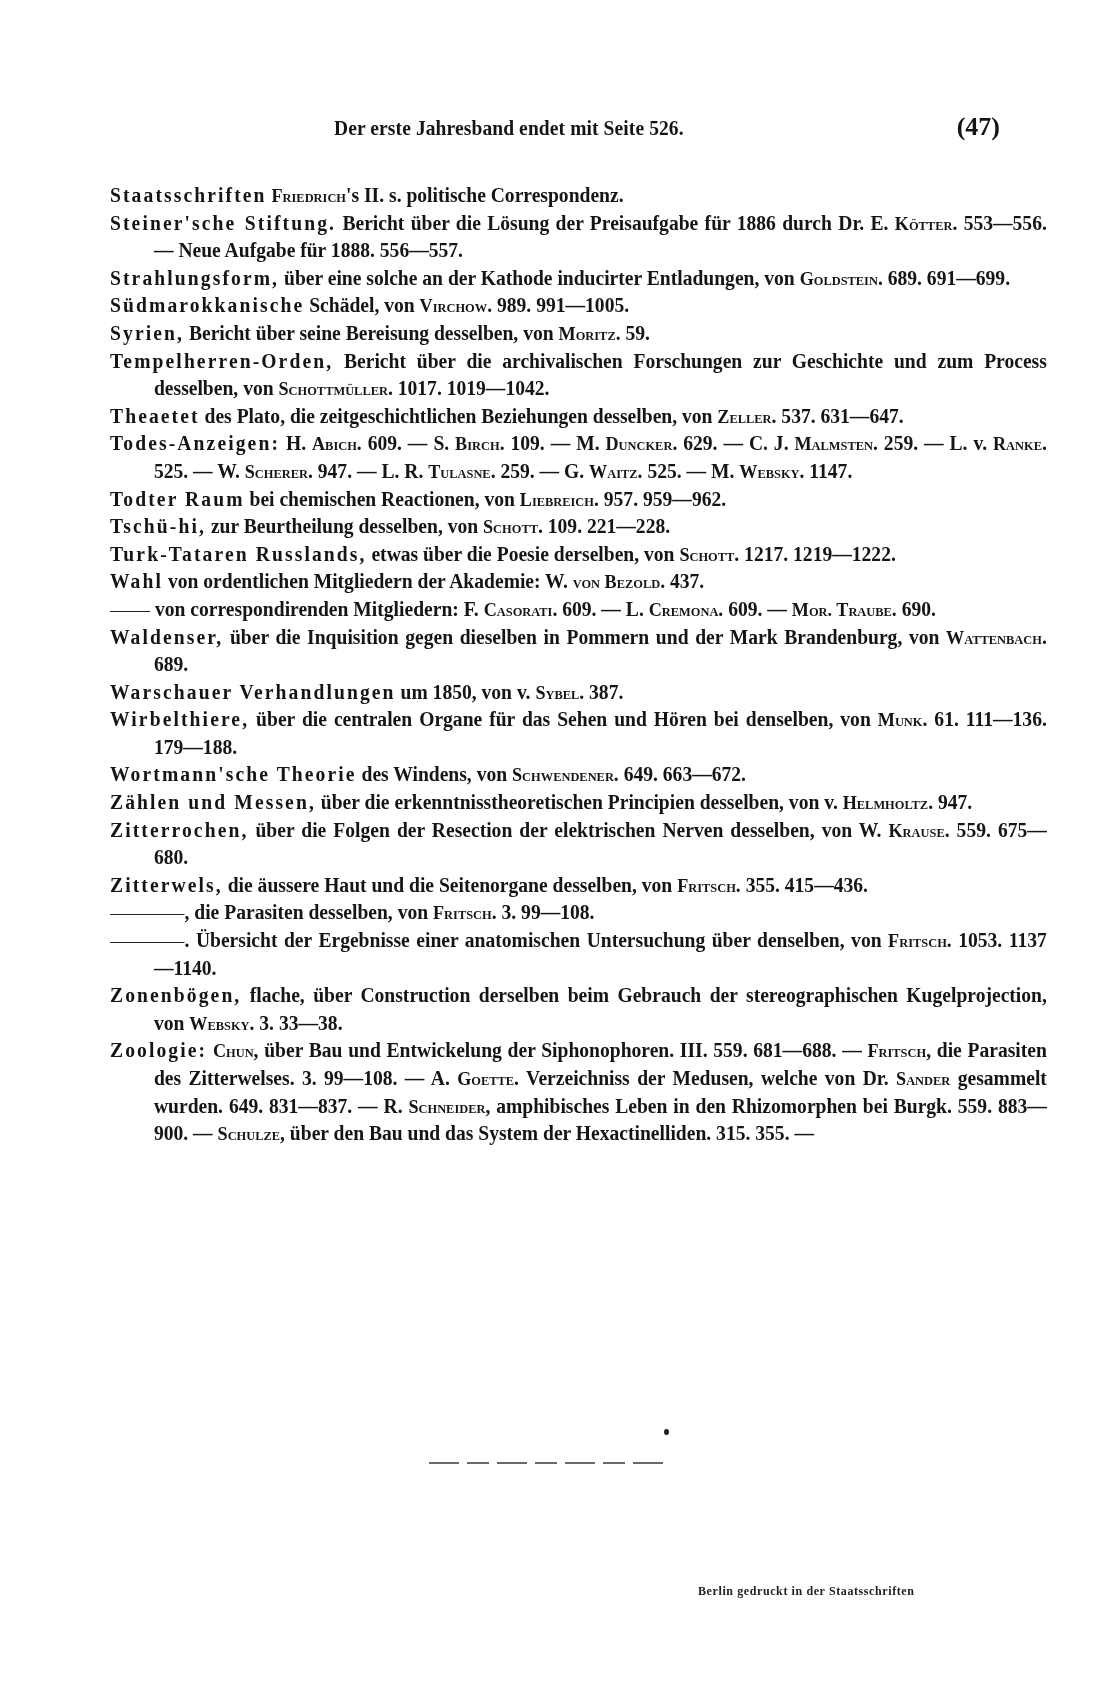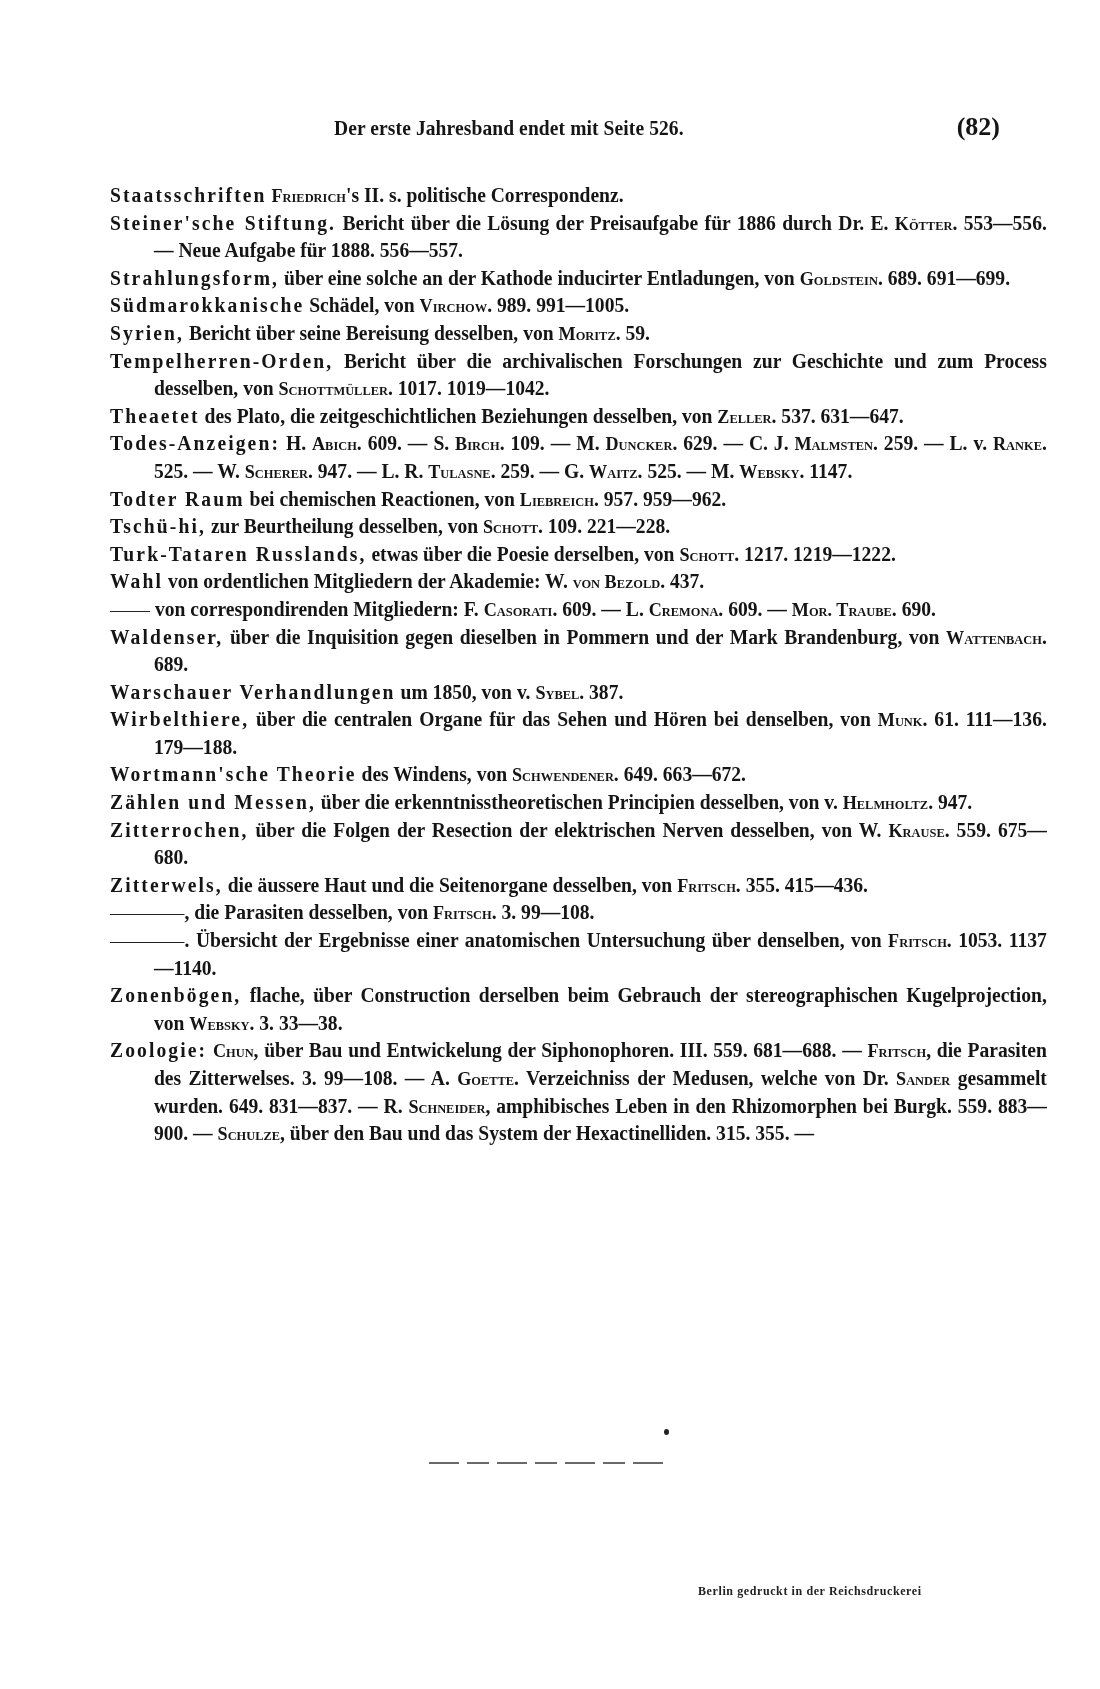--- a/index.html
+++ b/index.html
@@ -43,21 +43,21 @@
     position: absolute; left: 698px; top: 1568px;
     font-size: 12px; letter-spacing: 0.6px; color: #222;
   }
 </style>
 </head>
 <body>
 
 <div class="page">
   <div class="header">
     <div class="header-title">Der erste Jahresband endet mit Seite 526.</div>
-    <div class="header-num">(82)</div>
+    <div class="header-num">(47)</div>
   </div>
 
   <div class="entries" id="entries">
       <div class="entry"><span class="kw">Staatsschriften</span><span> </span><span class="sc">Friedrich</span><span>'s II. s. politische Correspondenz.</span></div>
       <div class="entry"><span class="kw">Steiner'sche Stiftung.</span><span>  Bericht über die Lösung der Preisaufgabe für 1886 durch Dr. E. </span><span class="sc">Kötter</span><span>.  553—556. — Neue Aufgabe für 1888.  556—557.</span></div>
       <div class="entry"><span class="kw">Strahlungsform,</span><span> über eine solche an der Kathode inducirter Entladungen, von </span><span class="sc">Goldstein</span><span>.  689. 691—699.</span></div>
       <div class="entry"><span class="kw">Südmarokkanische</span><span> Schädel, von </span><span class="sc">Virchow</span><span>.  989. 991—1005.</span></div>
       <div class="entry"><span class="kw">Syrien,</span><span> Bericht über seine Bereisung desselben, von </span><span class="sc">Moritz</span><span>.  59.</span></div>
       <div class="entry"><span class="kw">Tempelherren-Orden,</span><span> Bericht über die archivalischen Forschungen zur Geschichte und zum Process desselben, von </span><span class="sc">Schottmüller</span><span>.  1017. 1019—1042.</span></div>
       <div class="entry"><span class="kw">Theaetet</span><span> des Plato, die zeitgeschichtlichen Beziehungen desselben, von </span><span class="sc">Zeller</span><span>. 537. 631—647.</span></div>
@@ -75,14 +75,14 @@
       <div class="entry"><span class="kw">Zitterrochen,</span><span> über die Folgen der Resection der elektrischen Nerven desselben, von W. </span><span class="sc">Krause</span><span>.  559. 675—680.</span></div>
       <div class="entry"><span class="kw">Zitterwels,</span><span> die äussere Haut und die Seitenorgane desselben, von </span><span class="sc">Fritsch</span><span>.  355. 415—436.</span></div>
       <div class="entry"><span class="rule r2"></span><span>, die Parasiten desselben, von </span><span class="sc">Fritsch</span><span>.  3. 99—108.</span></div>
       <div class="entry"><span class="rule r2"></span><span>. Übersicht der Ergebnisse einer anatomischen Untersuchung über denselben, von </span><span class="sc">Fritsch</span><span>.  1053. 1137—1140.</span></div>
       <div class="entry"><span class="kw">Zonenbögen,</span><span> flache, über Construction derselben beim Gebrauch der stereographischen Kugelprojection, von </span><span class="sc">Websky</span><span>.  3. 33—38.</span></div>
       <div class="entry"><span class="kw">Zoologie:</span><span> </span><span class="sc">Chun</span><span>, über Bau und Entwickelung der Siphonophoren. III. 559. 681—688. — </span><span class="sc">Fritsch</span><span>, die Parasiten des Zitterwelses.  3. 99—108. — A. </span><span class="sc">Goette</span><span>. Verzeichniss der Medusen, welche von Dr. </span><span class="sc">Sander</span><span> gesammelt wurden.  649. 831—837. — R. </span><span class="sc">Schneider</span><span>, amphibisches Leben in den Rhizomorphen bei Burgk.  559. 883—900. — </span><span class="sc">Schulze</span><span>, über den Bau und das System der Hexactinelliden. 315. 355. —</span></div>
     </div>
 
   <div class="dot"></div>
   <div class="footrule"></div>
-  <div class="imprint">Berlin gedruckt in der Reichsdruckerei</div>
+  <div class="imprint">Berlin gedruckt in der Staatsschriften</div>
 </div>
 
 </body></html>

